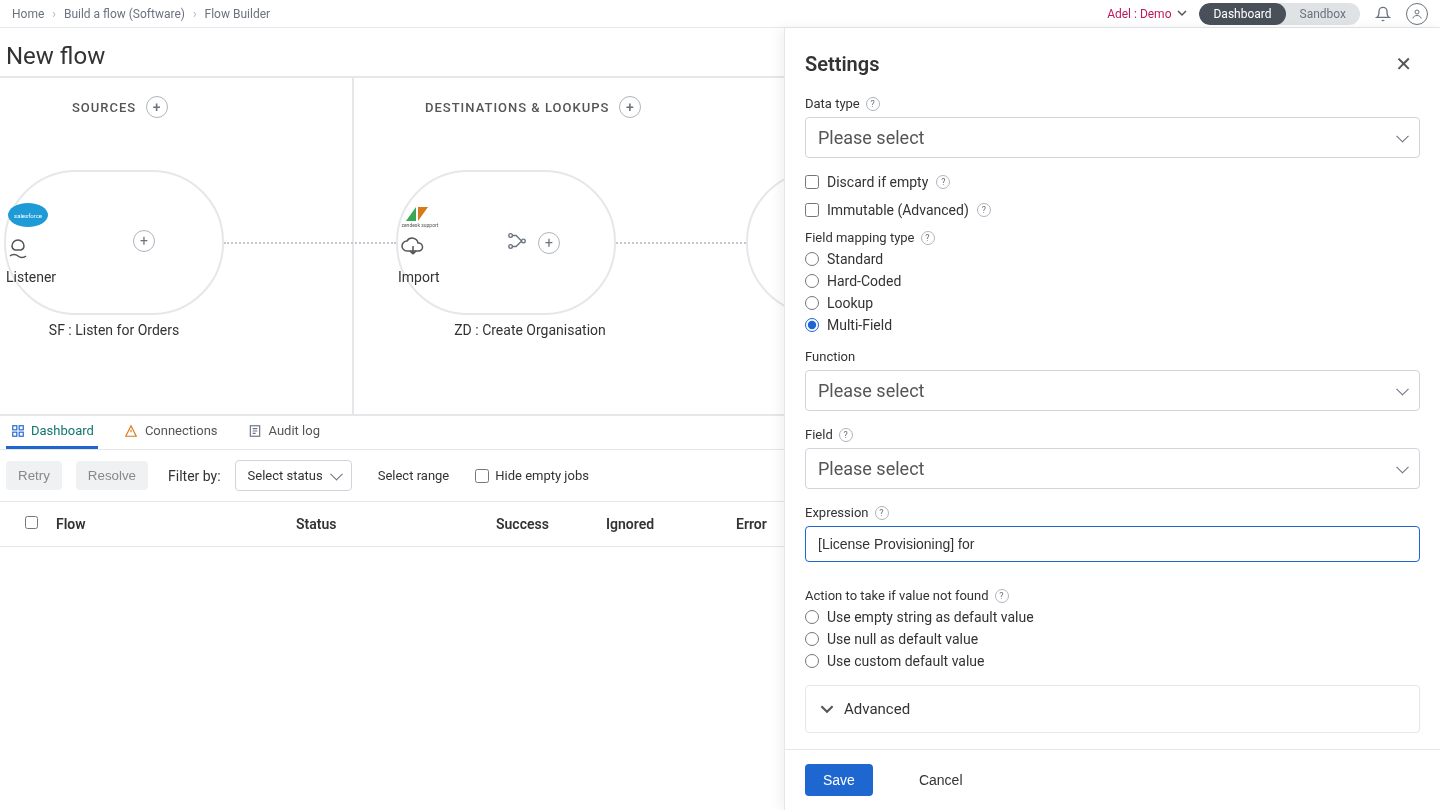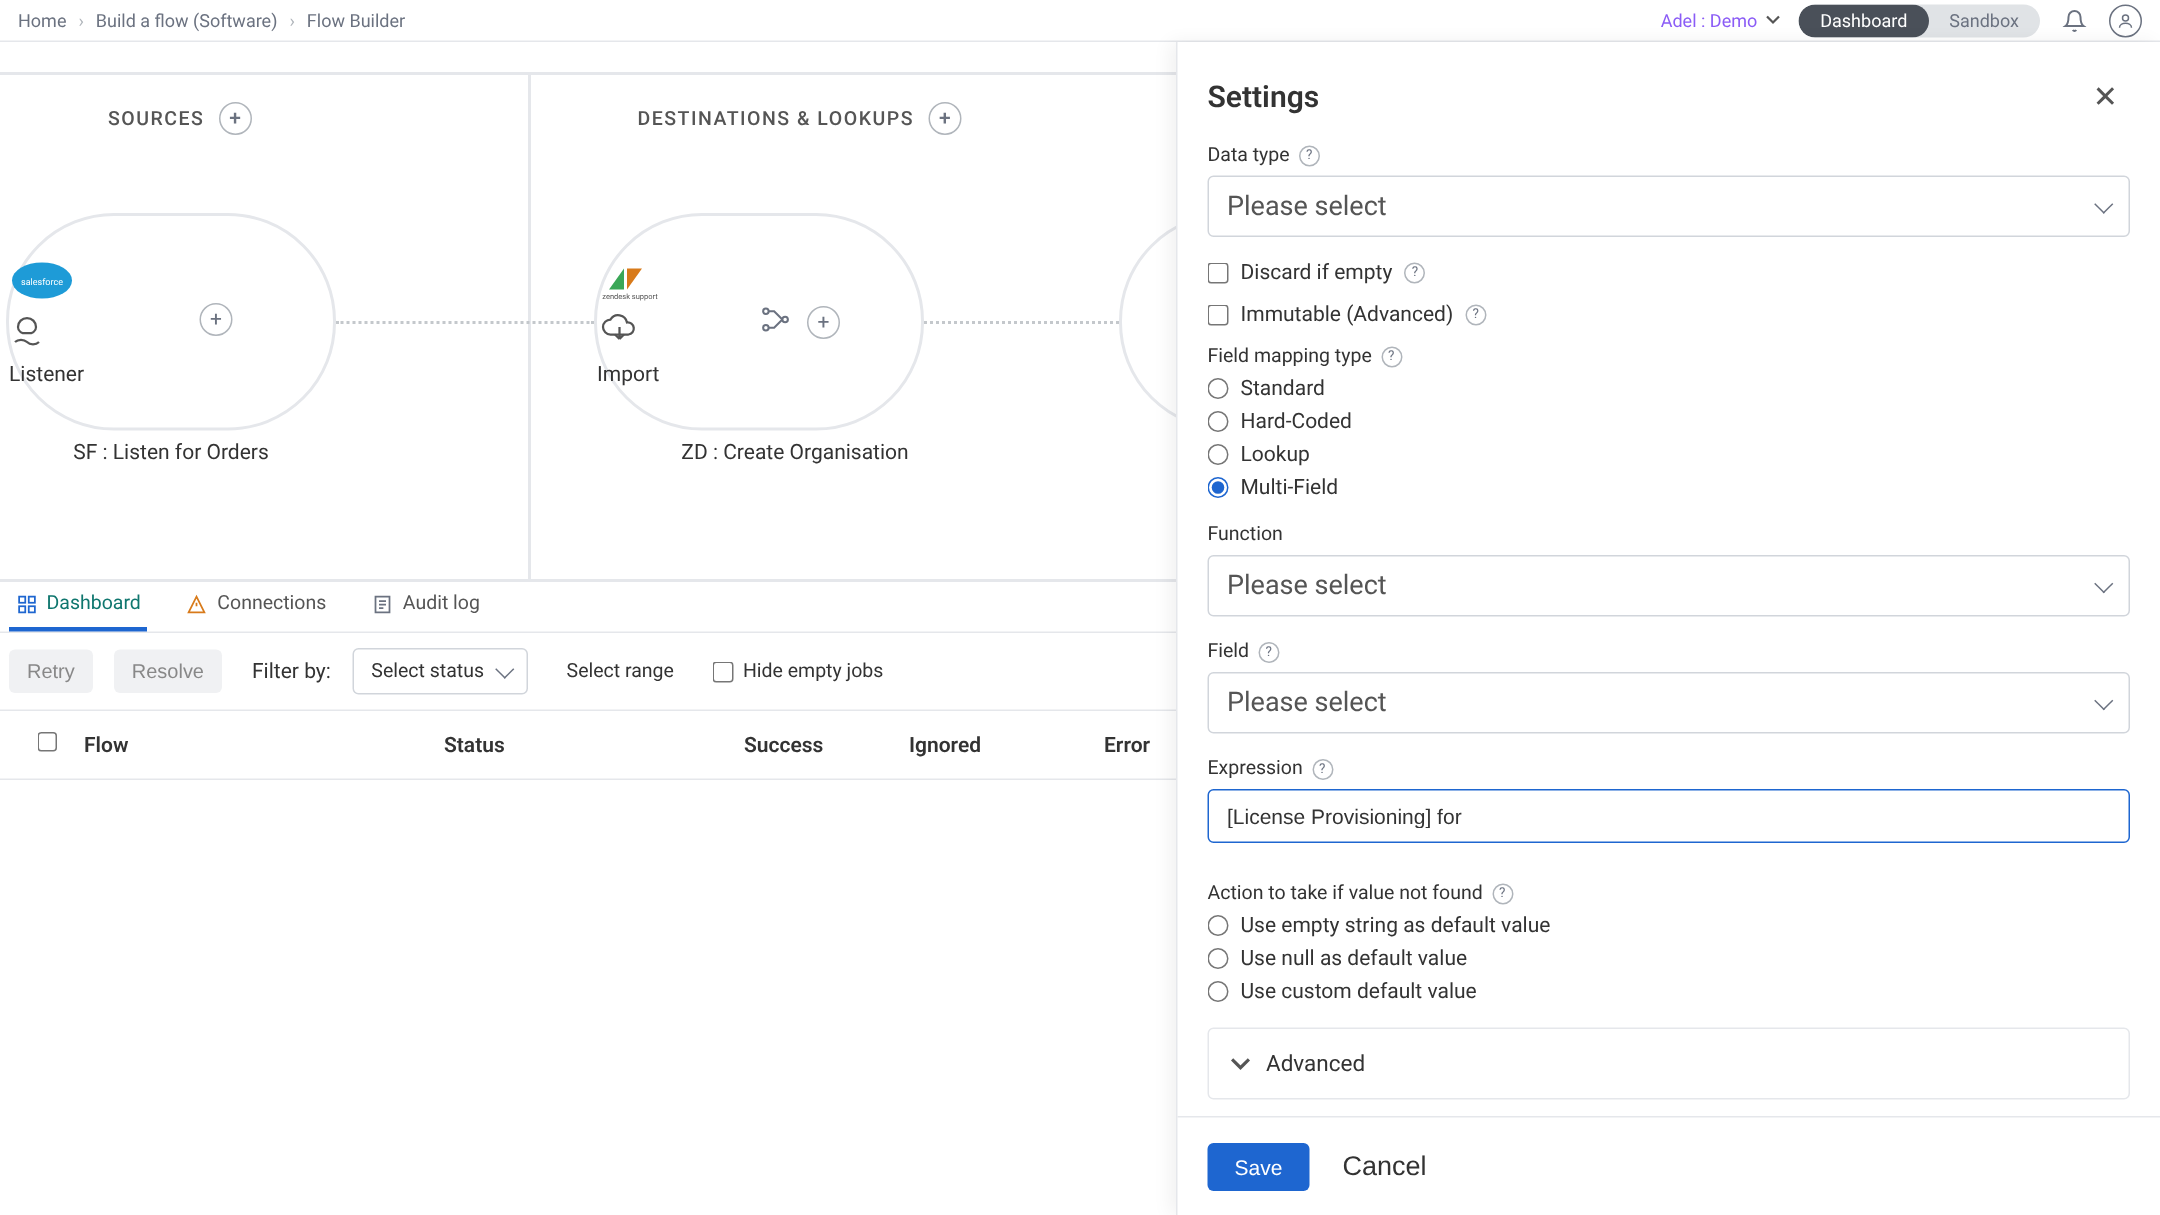--- a/index.html
+++ b/index.html
@@ -35,21 +35,21 @@
     overflow: hidden;
     height: 22px;
   }
   .env-toggle span {
     padding: 3px 14px;
     font-size: 12px;
     color: #6b7280;
     display:flex;align-items:center;
   }
   .env-toggle span.active { background: #4a5059; color: #fff; border-radius: 20px; }
-  .user-tag { display:flex; align-items:center; gap:6px; color:#8b5cf6;}
+  .user-tag { display:flex; align-items:center; gap:6px; color:#be185d;}
   .icon-btn { width:22px; height:22px; display:flex; align-items:center; justify-content:center; color:#6b7280; cursor:pointer; }
   .avatar-circle {
     width: 22px; height: 22px;
     border: 1.5px solid #6b7280;
     border-radius: 50%;
     display:flex; align-items:center; justify-content:center;
   }
 
   
   .page-header { padding: 14px 6px 6px 6px; }
@@ -160,21 +160,21 @@
   }
   .advanced .chev{ display:inline-flex; transform:rotate(0deg);}
   .panel-footer{
     border-top:1px solid #e5e7eb;
     padding:14px 20px; display:flex; align-items:center; gap:18px;
   }
   .btn-primary{
     background:#1e66d0; color:#fff; border:none; border-radius:4px;
     padding:8px 18px; font-size:14px; cursor:pointer;
   }
-  .btn-text{ background:none; border:none; color:#333; font-size:18px; cursor:pointer; padding:8px 4px;}
+  .btn-text{ background:none; border:none; color:#333; font-size:14px; cursor:pointer; padding:8px 4px;margin-left:24px;}
 </style>
 </head>
 <body>
 
 <div class="topbar">
   <div class="breadcrumb">
     <a href="#">Home</a>
     <span class="sep">›</span>
     <a href="#">Build a flow (Software)</a>
     <span class="sep">›</span>
@@ -202,20 +202,21 @@
     <div class="avatar-circle icon-btn">
       <svg width="12" height="12" viewBox="0 0 24 24" fill="none" stroke="#6b7280" stroke-width="2">
           <circle cx="12" cy="8" r="4"></circle>
           <path d="M4 21c0-4 4-6 8-6s8 2 8 6"></path>
         </svg>
     </div>
   </div>
 </div>
 
 <div class="page-header">
+  <h1>New flow</h1>
 </div>
 
 <div class="canvas">
   <div class="lane-header" style="left:72px;">
     <span>SOURCES</span>
     <span class="plus-circ">+</span>
   </div>
   <div class="lane-header" style="left:425px;">
     <span>DESTINATIONS &amp; LOOKUPS</span>
     <span class="plus-circ">+</span>

